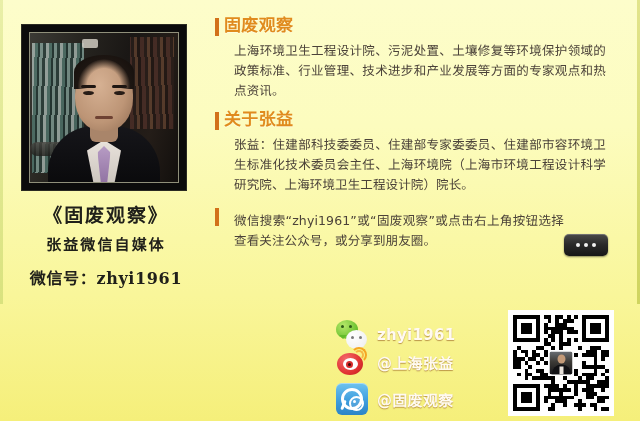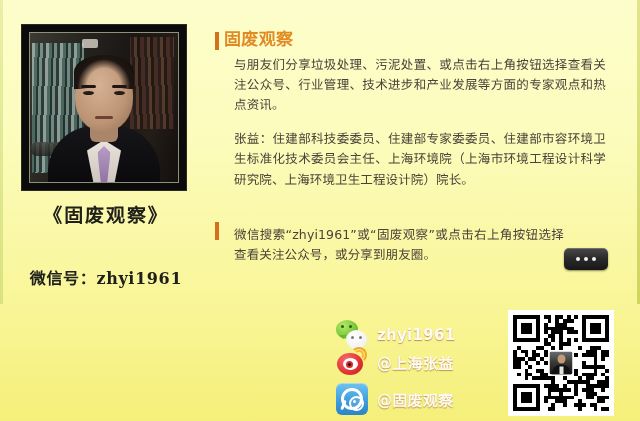--- a/index.html
+++ b/index.html
@@ -206,21 +206,21 @@
     letter-spacing: .06em;
     white-space: nowrap;
   }
   #cap1 { top: 200px; font-size: 19px; letter-spacing: .1em; }
   #cap2 { top: 233px; font-size: 15px; letter-spacing: .14em; }
   #cap3 { top: 265px; font-size: 16px; letter-spacing: .04em; }
 
   
   #right-col {
     position: absolute;
-    left: 212px; top: 14px;
+    left: 212px; top: 0;
     width: 428px;
     height: 316px;
   }
   .section { position: absolute; left: 0; width: 428px; }
   #sec-0 { top: 16px; }
   #sec-1 { top: 110px; }
   #sec-2 { top: 206px; }
 
   .sec-head {
     position: relative;
@@ -496,34 +496,39 @@
           <div class="ph-hair"></div>
           <div class="ph-brow l"></div>
           <div class="ph-brow r"></div>
           <div class="ph-eye l"></div>
           <div class="ph-eye r"></div>
           <div class="ph-mouth"></div>
         </div>
       </div>
 
       <div class="cap" id="cap1">《固废观察》</div>
+      <div class="cap" id="cap2">张益微信自媒体</div>
       <div class="cap" id="cap3">微信号：zhyi1961</div>
     </div>
 
     <div id="right-col">
 
       <div class="section" id="sec-0">
         <div class="sec-head">
           <span class="sec-bar"></span>
           <span>固废观察</span>
         </div>
-        <div class="sec-body">与朋友们分享垃圾处理、污泥处置、或点击右上角按钮选择查看关注公众号、行业管理、技术进步和产业发展等方面的专家观点和热点资讯。</div>
+        <div class="sec-body">上海环境卫生工程设计院、污泥处置、土壤修复等环境保护领域的政策标准、行业管理、技术进步和产业发展等方面的专家观点和热点资讯。</div>
       </div>
 
       <div class="section" id="sec-1">
+        <div class="sec-head">
+          <span class="sec-bar"></span>
+          <span>关于张益</span>
+        </div>
         <div class="sec-body">张益：住建部科技委委员、住建部专家委委员、住建部市容环境卫生标准化技术委员会主任、上海环境院（上海市环境工程设计科学研究院、上海环境卫生工程设计院）院长。</div>
       </div>
 
       <div class="section" id="sec-2">
         <div class="sec-head">
           <span class="sec-bar"></span>
         </div>
         <div class="sec-body">微信搜索“zhyi1961”或“固废观察”或点击右上角按钮选择查看关注公众号，或分享到朋友圈。</div>
         <div id="more-btn">
           <i></i>

